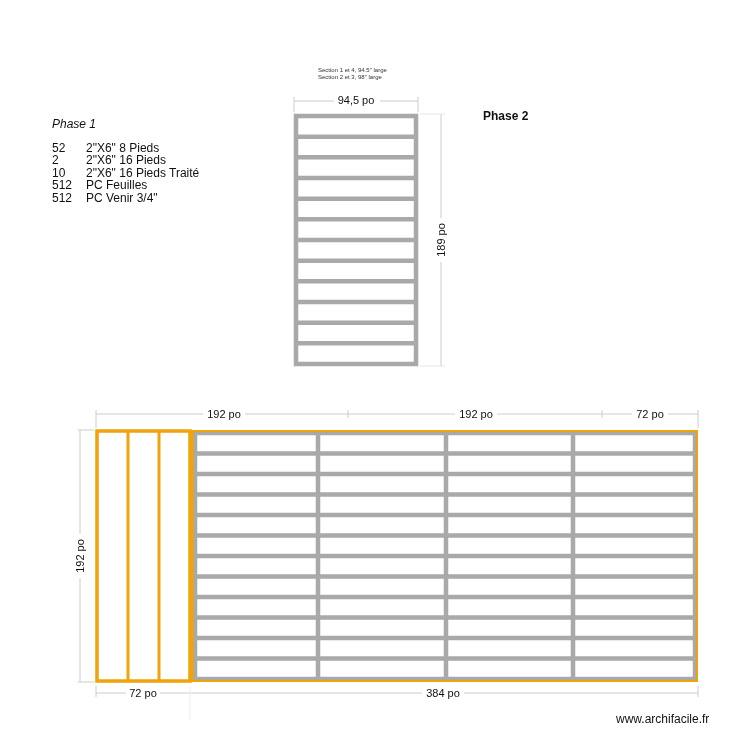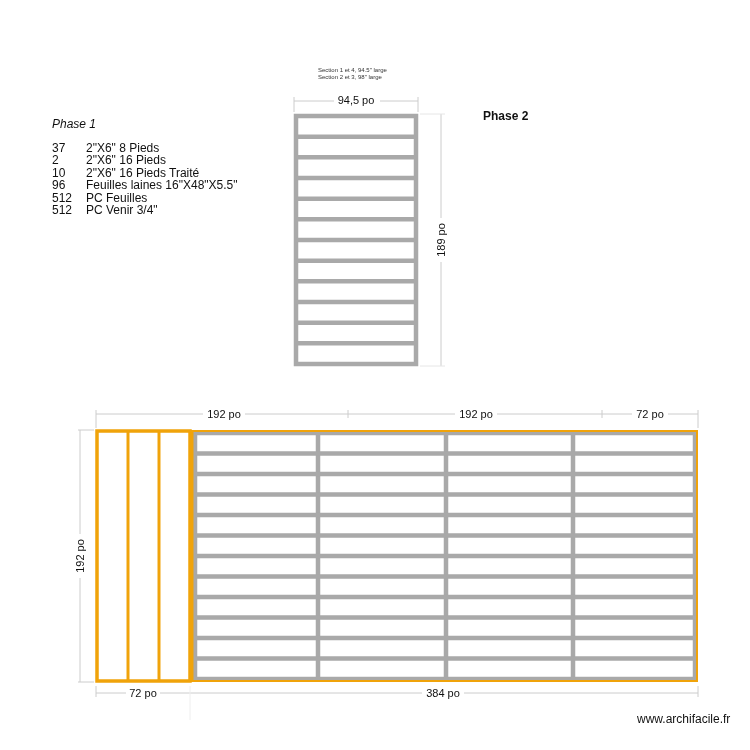--- a/index.html
+++ b/index.html
@@ -4,51 +4,47 @@
 <style>
   html, body { margin: 0; padding: 0; background: #ffffff; }
   body { width: 750px; height: 750px; position: relative; overflow: hidden;
          font-family: "Liberation Sans", sans-serif; color: #111; }
   .notes { position: absolute; left: 318px; top: 67px; font-size: 6px; line-height: 6.5px; color: #333; }
   .phase1-title { position: absolute; left: 52px; top: 117px; font-size: 12px; font-style: italic; }
   .phase2-title { position: absolute; left: 483px; top: 109px; font-size: 12px; font-weight: bold; }
   .mat-list { position: absolute; left: 52px; top: 142px; font-size: 12px; line-height: 12.4px; }
   .mat-row { display: flex; }
   .mat-qty { width: 34px; }
-  .footer { position: absolute; left: 637px; top: 712px; font-size: 12px; color: #111; text-align: center; }
+  .footer { position: absolute; left: 616px; top: 712px; font-size: 12px; color: #111; text-align: center; }
   svg { position: absolute; left: 0; top: 0; }
   .dim-text { font-family: "Liberation Sans", sans-serif; font-size: 11px; fill: #111; }
 </style>
 </head>
 <body>
 
 <div class="notes">
   <div>Section 1 et 4, 94.5" large</div>
   <div>Section 2 et 3, 98" large</div>
 </div>
 
 <div class="phase1-title">Phase 1</div>
 <div class="phase2-title">Phase 2</div>
 
 <div class="mat-list">
   <div class="mat-row">
-      <span class="mat-qty">37</span>
+      <span class="mat-qty">52</span>
       <span>2"X6" 8 Pieds</span>
     </div>
   <div class="mat-row">
       <span class="mat-qty">2</span>
       <span>2"X6" 16 Pieds</span>
     </div>
   <div class="mat-row">
       <span class="mat-qty">10</span>
       <span>2"X6" 16 Pieds Traité</span>
-    </div>
-  <div class="mat-row">
-      <span class="mat-qty">96</span>
-      <span>Feuilles laines 16"X48"X5.5"</span>
     </div>
   <div class="mat-row">
       <span class="mat-qty">512</span>
       <span>PC Feuilles</span>
     </div>
   <div class="mat-row">
       <span class="mat-qty">512</span>
       <span>PC Venir 3/4"</span>
     </div>
 </div>

